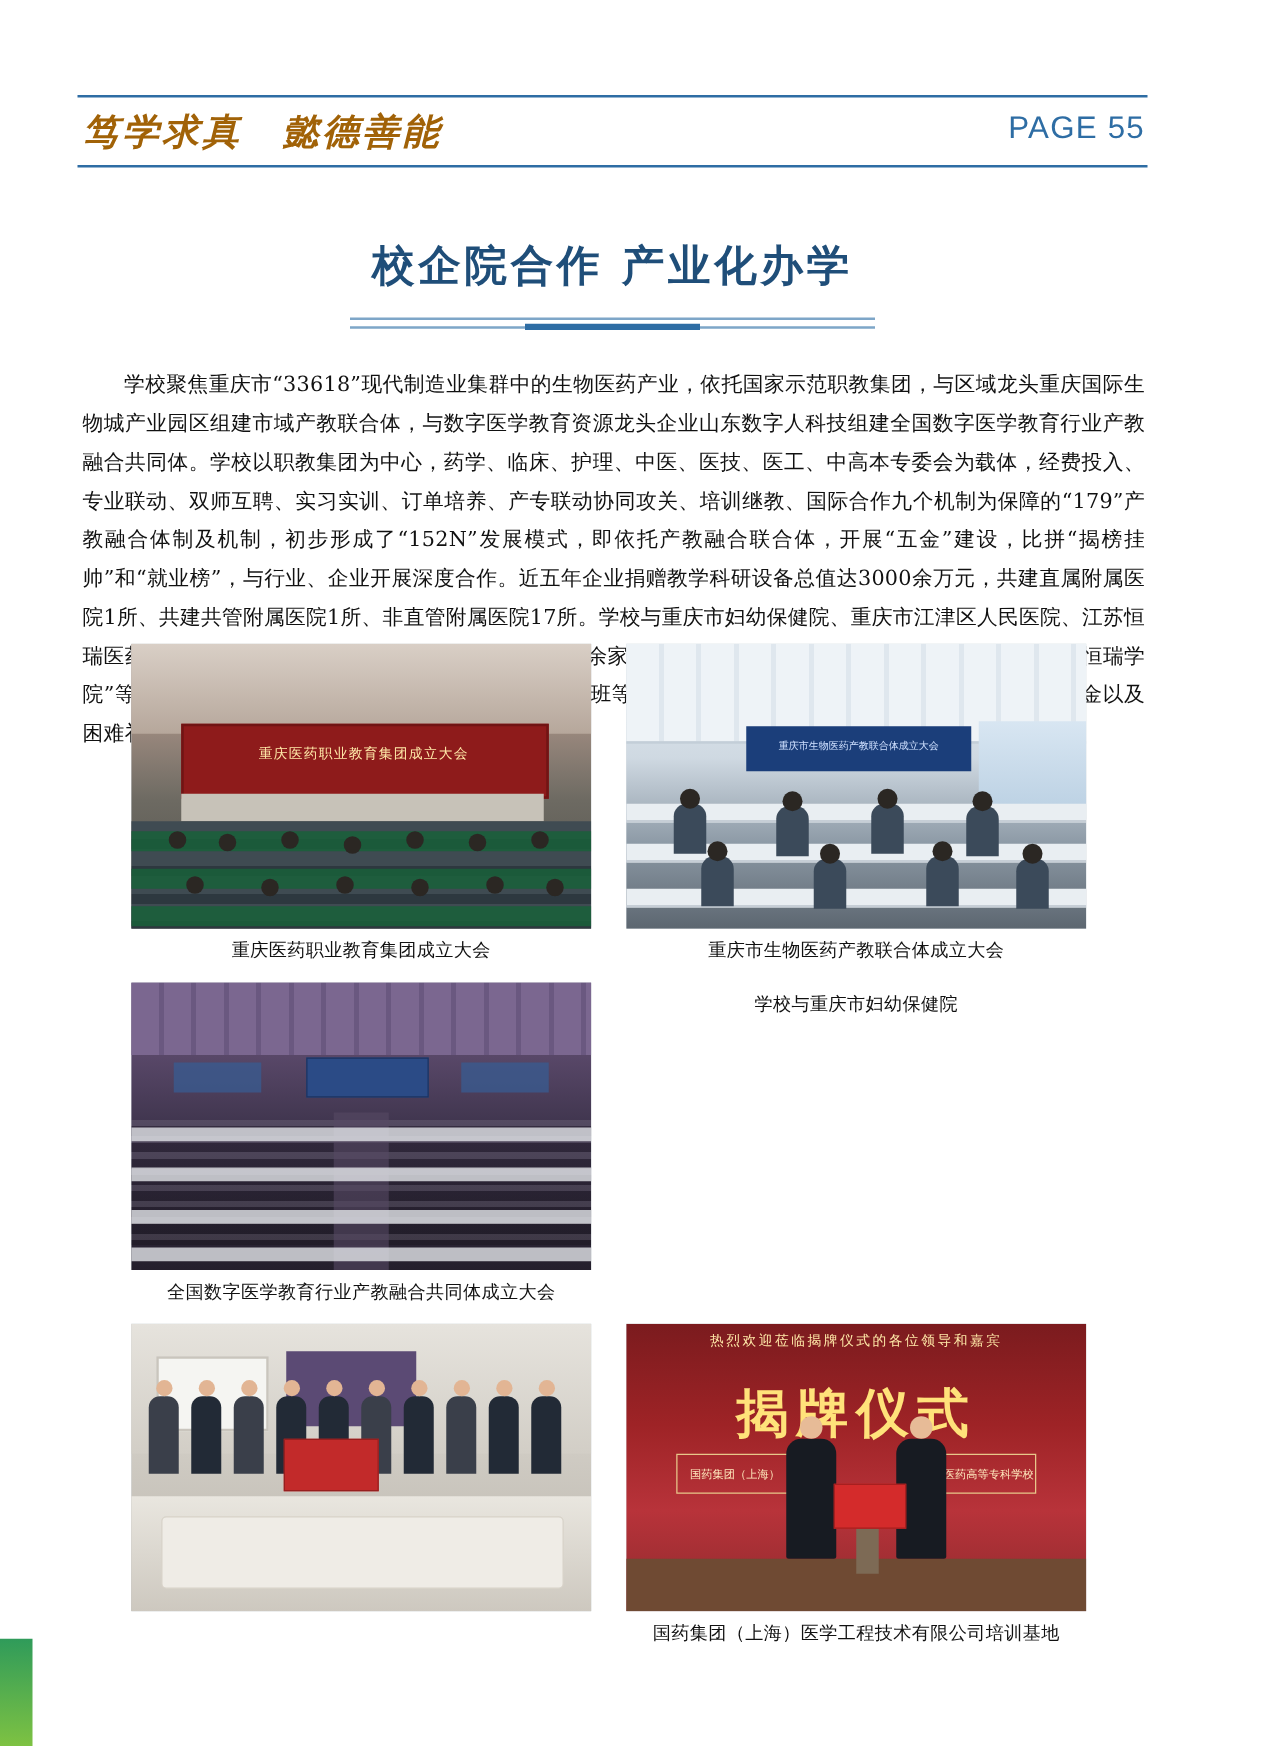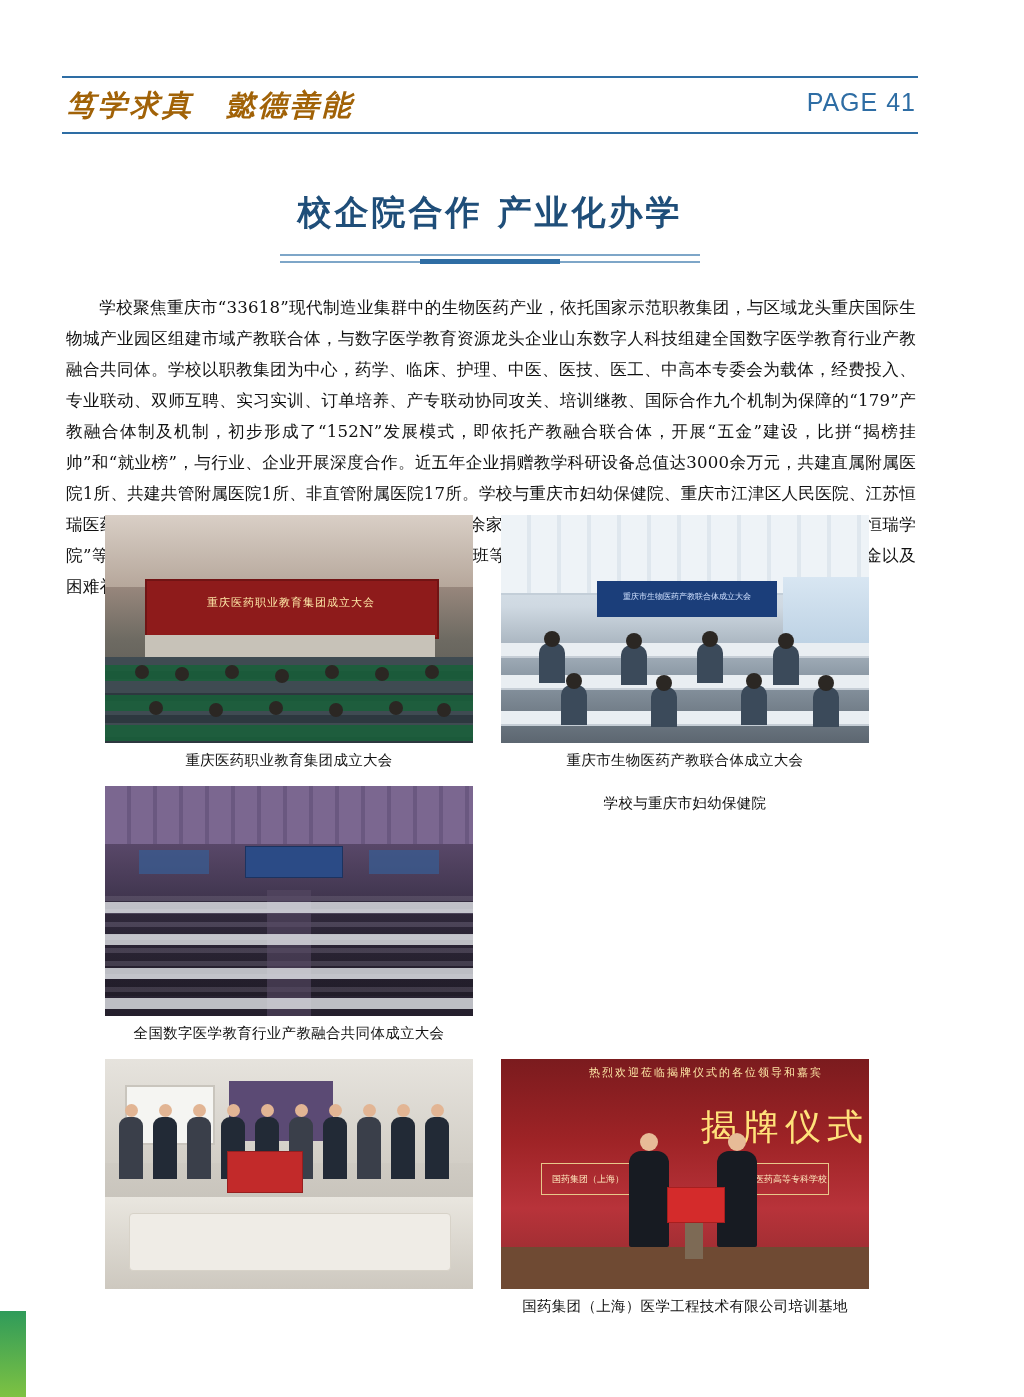--- a/index.html
+++ b/index.html
@@ -221,23 +221,23 @@
   .p5 .person i{ position:absolute; left:6px; top:-13px; width:13px; height:13px; border-radius:50%; background:#e2b594;}
   .p5 .person.f{ background:#3a3f4a;}
   .p5 .banner{ position:absolute; left:122px; top:92px; width:74px; height:40px; background:#c22a2a; border:1px solid #961f1f;}
   .p5 .table{ position:absolute; left:0; bottom:0; width:100%; height:92px;
     background: linear-gradient(180deg,#e9e6df,#cdc8bf);}
   .p5 .tabletop{ position:absolute; left:24px; bottom:18px; width:320px; height:56px; background:#efece6; border:1px solid #d7d2c8; border-radius:4px;}
 
   
   .p6 { background: linear-gradient(180deg,#7b1b1e 0%, #9e2326 35%, #b8333a 65%, #8d2a2d 100%); }
   .p6 .topbanner{ position:absolute; left:0; top:6px; width:100%; text-align:center;
-    color:#ffe9a8; font-size:11px; letter-spacing:2px;padding-left:21px;}
-  .p6 .bigtext{ position:absolute; left:0; top:44px; width:100%; text-align:right;
-    color:#ffe27a; font-size:36px; font-weight:normal; letter-spacing:6px; font-family:"DejaVu Serif",serif;}
+    color:#ffe9a8; font-size:11px; letter-spacing:2px;}
+  .p6 .bigtext{ position:absolute; left:0; top:44px; width:100%; text-align:center;
+    color:#ffe27a; font-size:42px; font-weight:bold; letter-spacing:6px; font-family:"DejaVu Serif",serif;}
   .p6 .logo{ position:absolute; top:104px; width:92px; height:30px; border:1px solid #e8c78a; color:#ffe9bd; font-size:9px; text-align:center; line-height:30px;}
   .p6 .lg1{ left:40px;} .p6 .lg2{ right:40px;}
   .p6 .man{ position:absolute; bottom:42px; width:40px; height:96px; background:#171b22; border-radius:12px 12px 2px 2px;}
   .p6 .man i{ position:absolute; left:11px; top:-18px; width:18px; height:18px; border-radius:50%; background:#e7bb97;}
   .p6 .m1{ left:128px;} .p6 .m2{ left:216px;}
   .p6 .cover{ position:absolute; left:166px; bottom:66px; width:56px; height:34px; background:#d42b2b; border:1px solid #a71f1f;}
   .p6 .stand{ position:absolute; left:184px; bottom:30px; width:18px; height:40px; background:#7d6a55;}
   .p6 .floor{ position:absolute; left:0; bottom:0; width:100%; height:42px; background:#6f4a33;}
 </style>
 </head>
@@ -245,21 +245,21 @@
 
 <div class="page">
 
   <div class="left-edge">
     <div class="left-edge-green"></div>
   </div>
 
   <div class="header">
     <div class="header-rule-top"></div>
     <div class="motto">笃学求真　懿德善能</div>
-    <div class="page-num">PAGE 41</div>
+    <div class="page-num">PAGE 55</div>
     <div class="header-rule-bottom"></div>
   </div>
 
   <div class="title-block">
     <div class="title">校企院合作 产业化办学</div>
     <div class="title-rules">
       <div class="r1"></div>
       <div class="r2"></div>
       <div class="r3"></div>
     </div>

